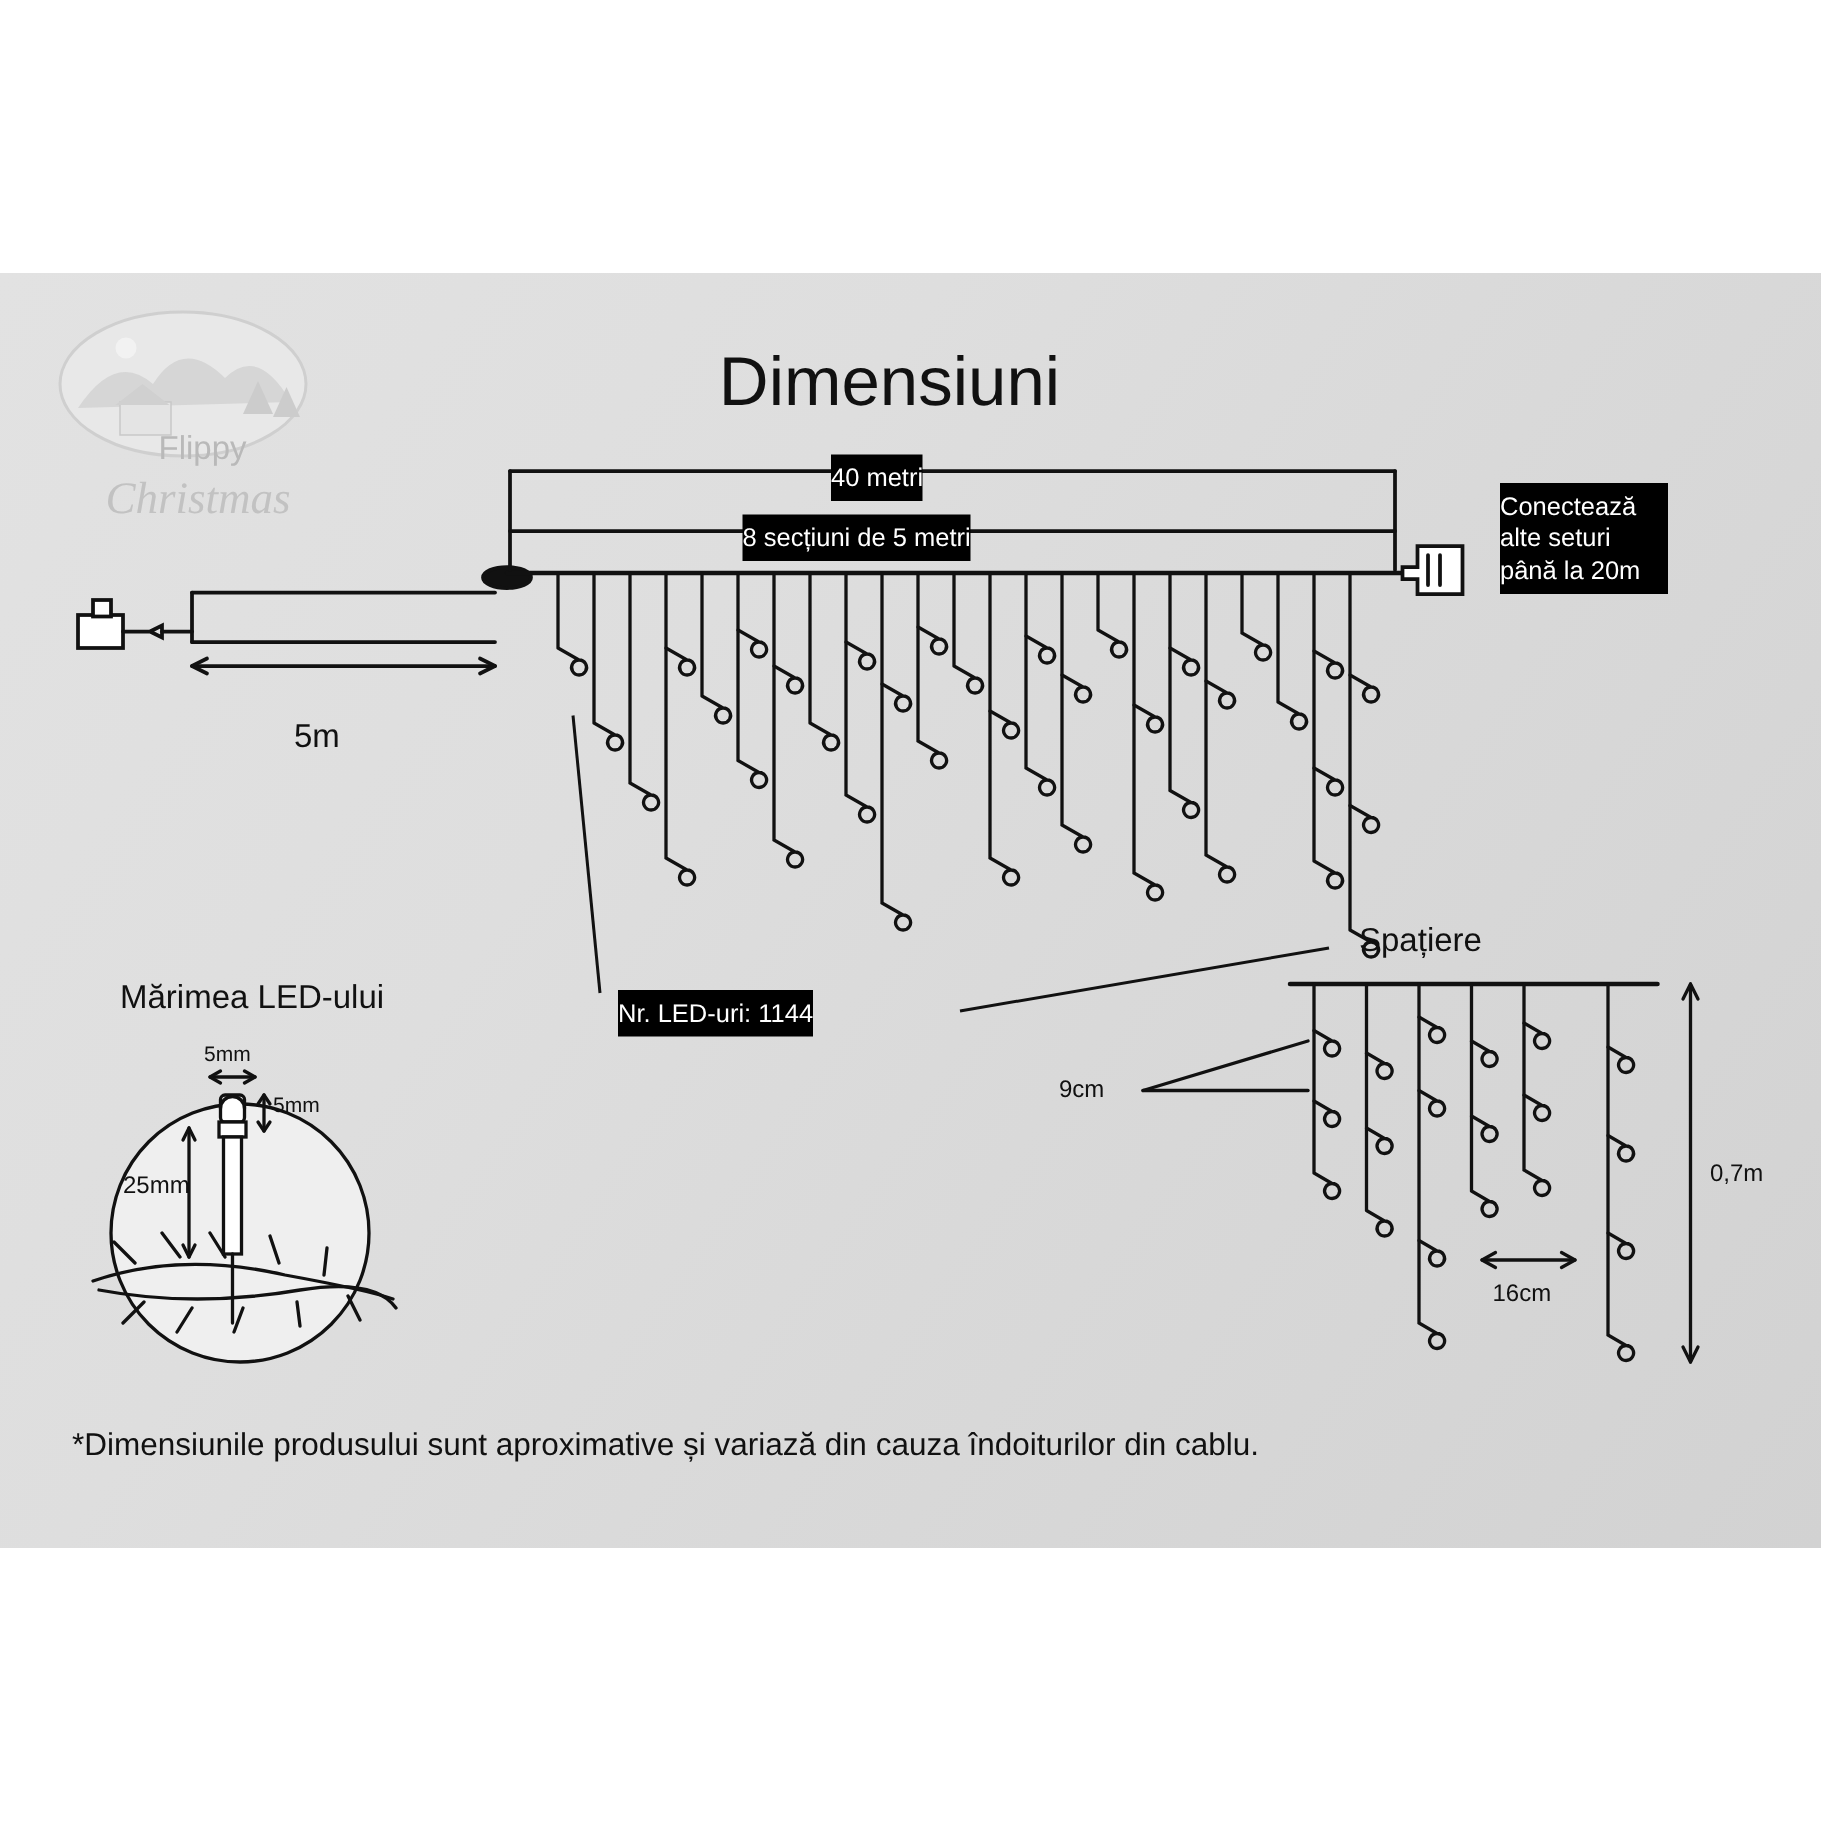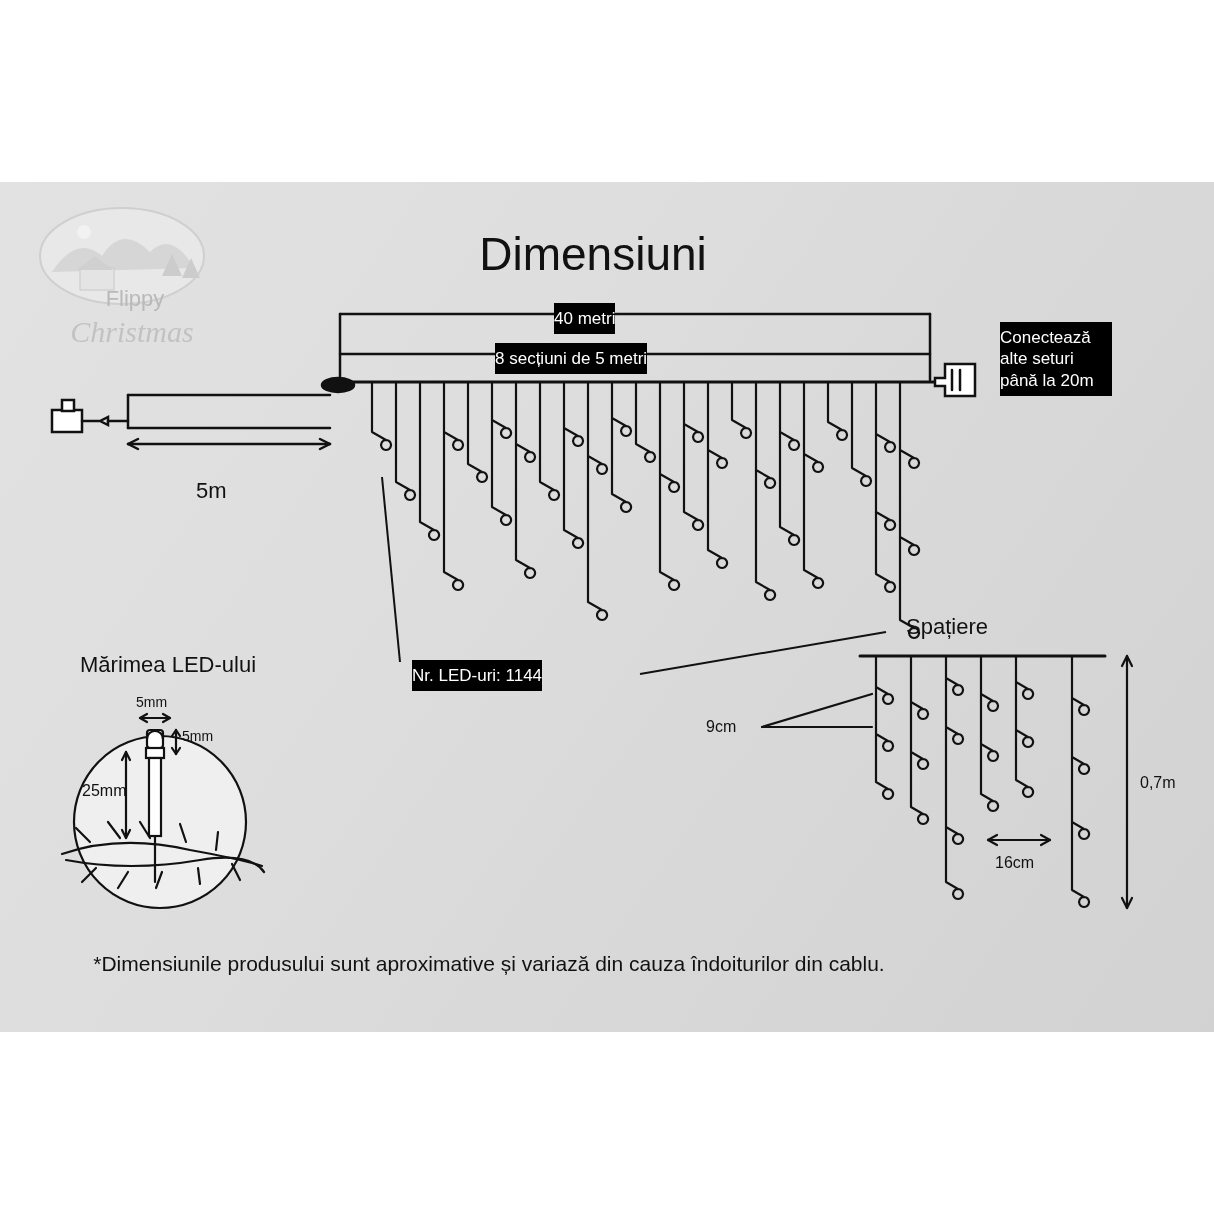--- a/index.html
+++ b/index.html
@@ -57,24 +57,25 @@
     top: 12px;
     width: 226px;
     height: 175px;
     z-index: 5;
   }
   .footnote {
     position: absolute;
     left: 0;
     top: 770px;
     width: 978px;
-    text-align: center;
+    text-align: left;
     font-size: 21px;
     color: #111111;
     z-index: 6;
+    padding-left: 48px;
   }
   .section-heading {
     position: absolute;
     font-size: 22px;
     color: #111111;
     z-index: 6;
   }
   .dim-text {
     position: absolute;
     font-size: 16px;

